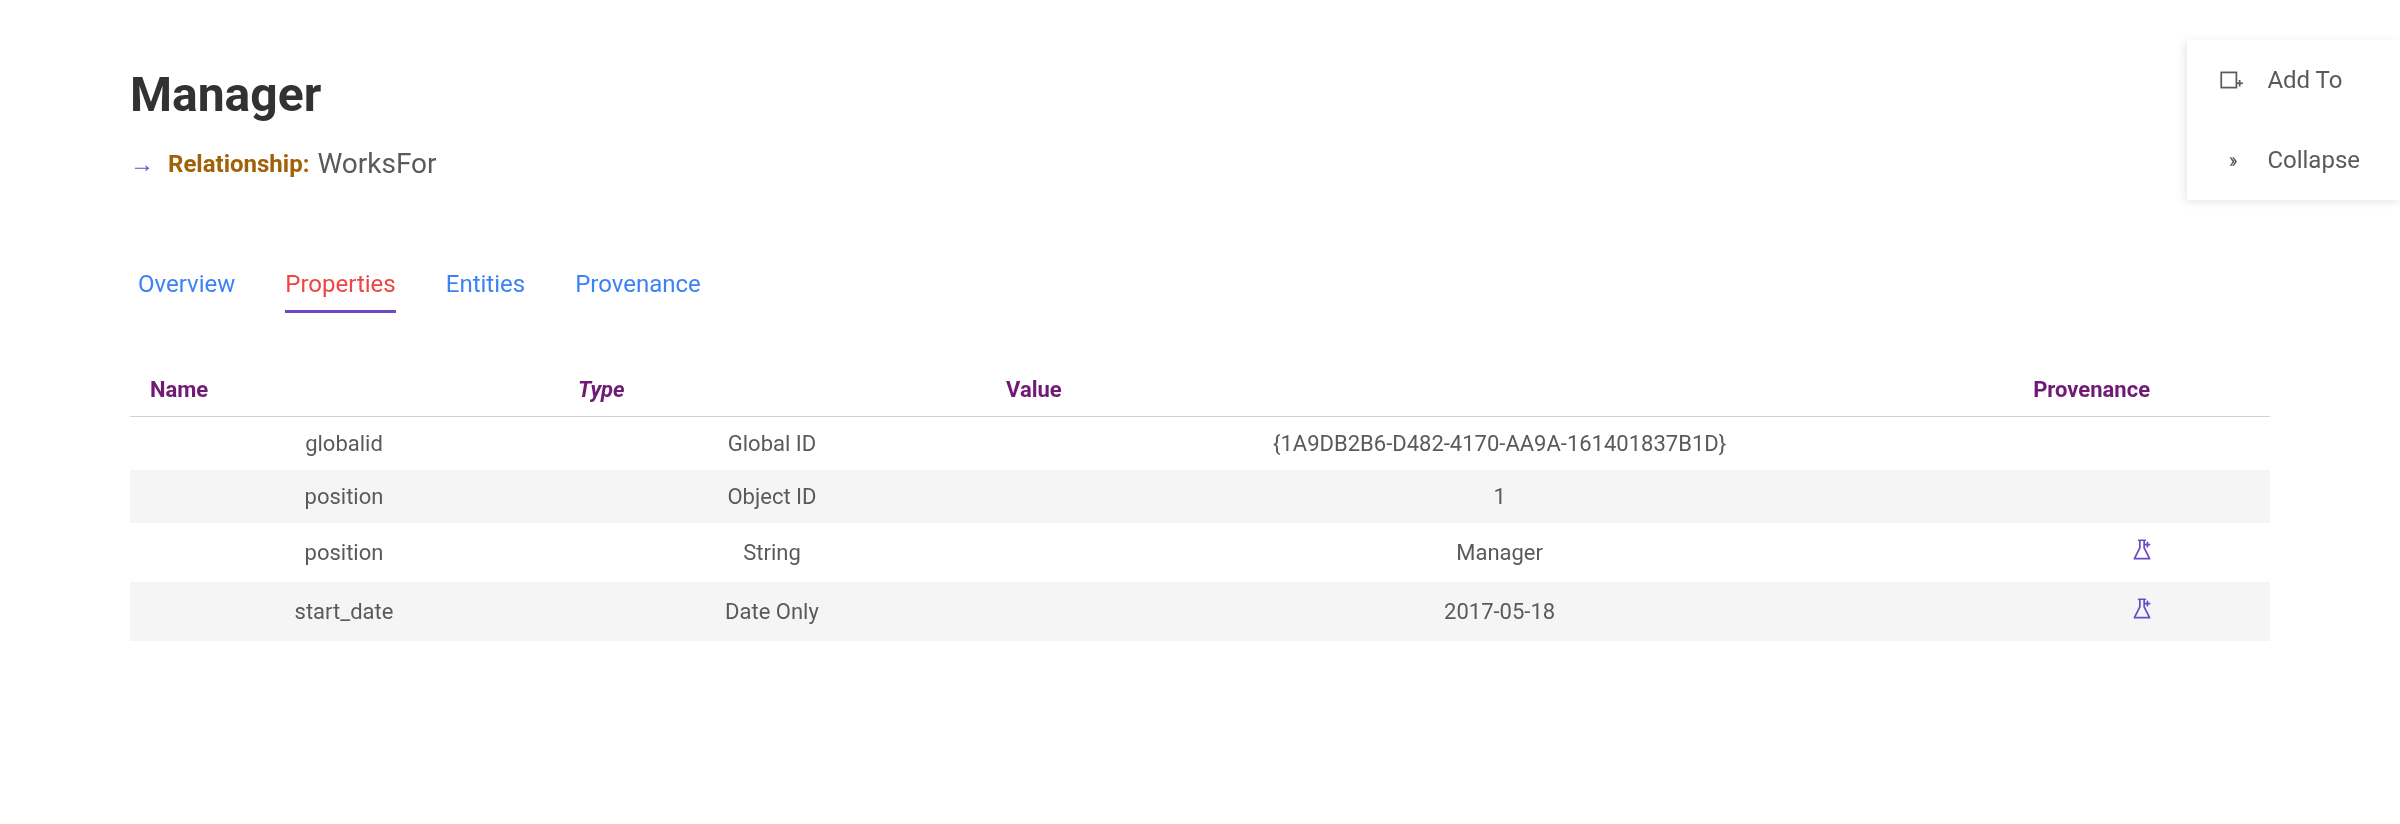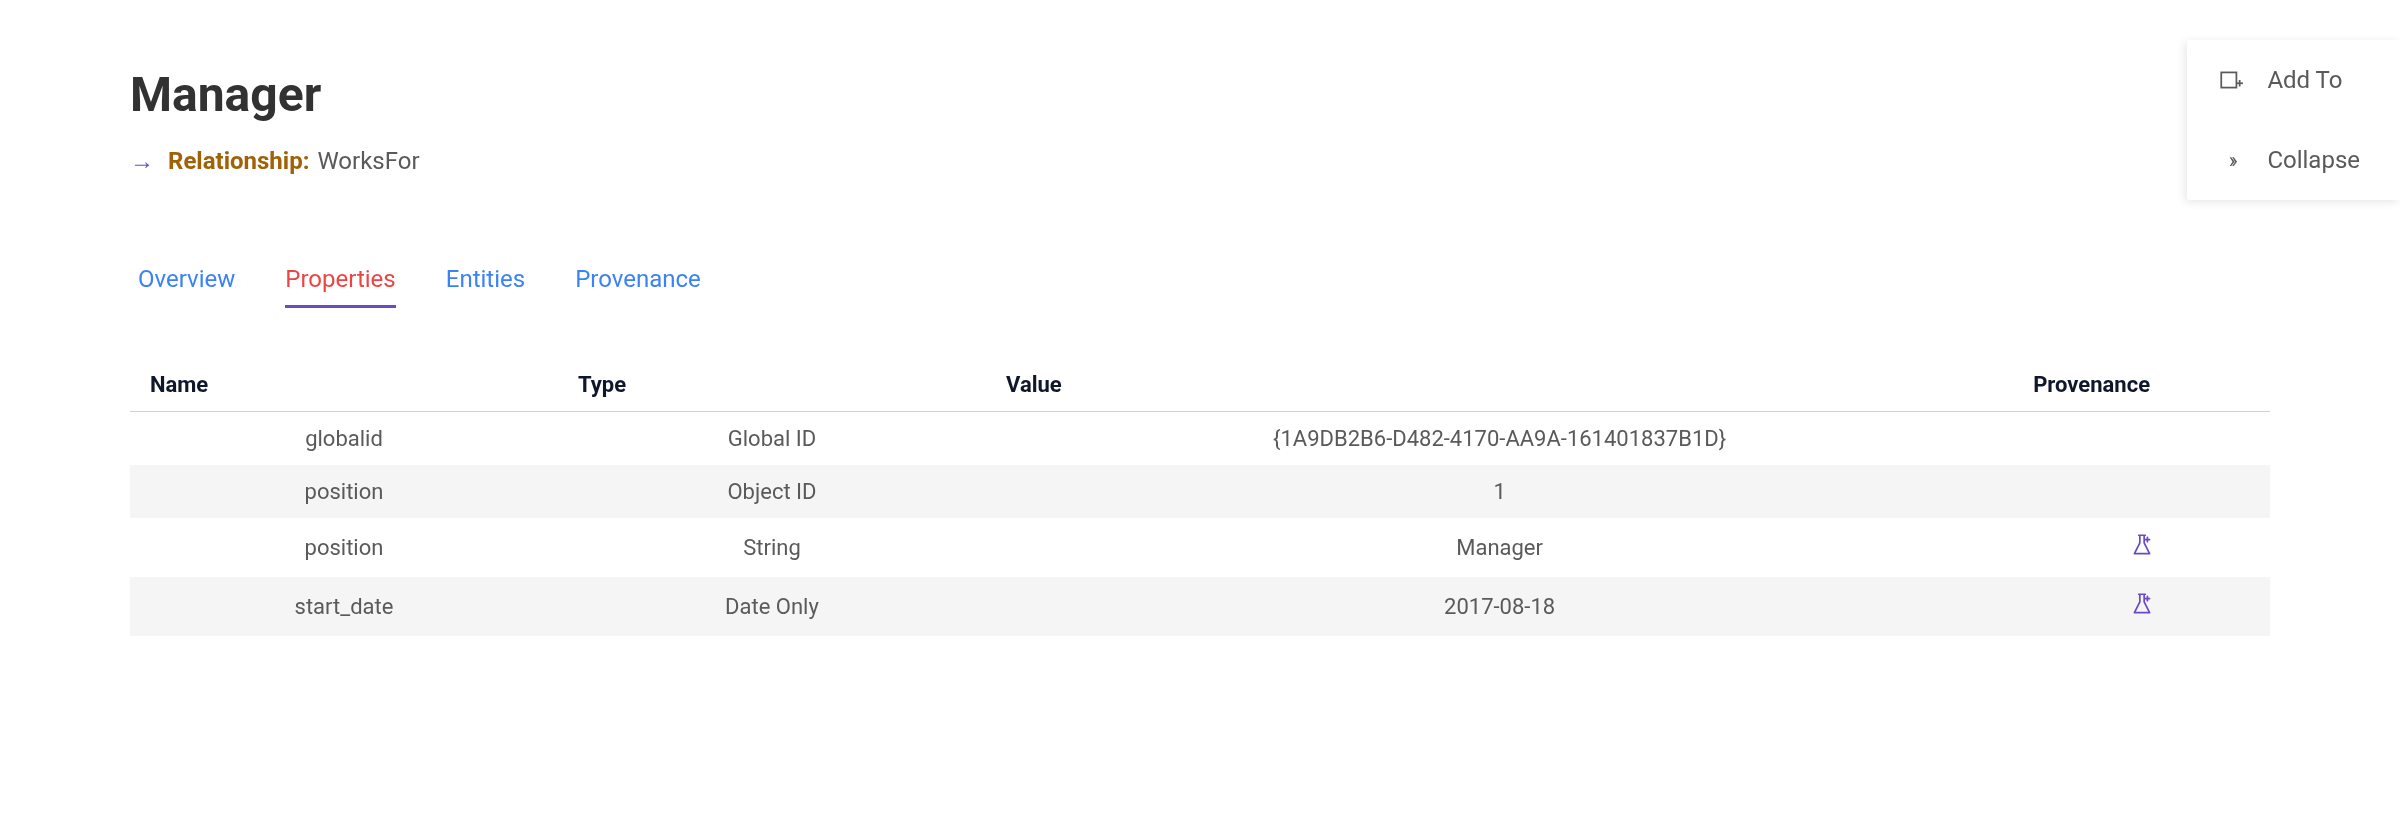--- a/index.html
+++ b/index.html
@@ -35,21 +35,21 @@
       color: #6a4bc5;
       font-size: 24px;
       line-height: 1;
     }
     .relationship-label {
       font-weight: 700;
       font-size: 24px;
       color: #a16207;
     }
     .relationship-value {
-      font-size: 24px;
+      font-size: 28px;
       color: #5a5a5a;
       margin-left: -6px;
     }
     .tabs {
       display: flex;
       gap: 50px;
       margin-bottom: 50px;
       padding-left: 8px;
     }
     .tab {
@@ -64,35 +64,35 @@
       border-bottom: 3px solid #6a4bc5;
     }
     .properties-table {
       width: 100%;
       border-collapse: collapse;
     }
     .properties-table th {
       text-align: left;
       font-weight: 700;
       font-size: 22px;
-      color: #0f172a;
+      color: #701a75;
       padding: 14px 20px;
       border-bottom: 1px solid #d0d0d0;
     }
     .properties-table td {
       font-size: 22px;
       color: #5a5a5a;
       padding: 14px 20px;
       text-align: center;
     }
     .properties-table tbody tr:nth-child(even) {
       background: #f5f5f5;
     }
     .col-name { width: 20%; }
-    .col-type { width: 20%; }
+    .col-type { width: 20%; font-style: italic; }
     .col-value { width: 48%; }
     .col-provenance { width: 12%; text-align: left; }
     .provenance-cell {
       text-align: center;
     }
     .provenance-icon {
       color: #6a4bc5;
       display: inline-block;
     }
     .side-panel {
@@ -174,21 +174,21 @@
           <span class="provenance-icon">
             <svg width="26" height="26" viewBox="0 0 24 24" fill="none" stroke="currentColor" stroke-width="1.6">
               <path d="M9 3 L15 3 M10 3 L10 10 L5 20 L19 20 L14 10 L14 3 M17 5 L17 9 M19 7 L15 7" stroke-linecap="round" stroke-linejoin="round"></path>
             </svg>
           </span>
         </td>
       </tr>
       <tr>
         <td>start_date</td>
         <td>Date Only</td>
-        <td>2017-08-18</td>
+        <td>2017-05-18</td>
         <td class="provenance-cell">
           <span class="provenance-icon">
             <svg width="26" height="26" viewBox="0 0 24 24" fill="none" stroke="currentColor" stroke-width="1.6">
               <path d="M9 3 L15 3 M10 3 L10 10 L5 20 L19 20 L14 10 L14 3 M17 5 L17 9 M19 7 L15 7" stroke-linecap="round" stroke-linejoin="round"></path>
             </svg>
           </span>
         </td>
       </tr>
     </tbody>
   </table>

